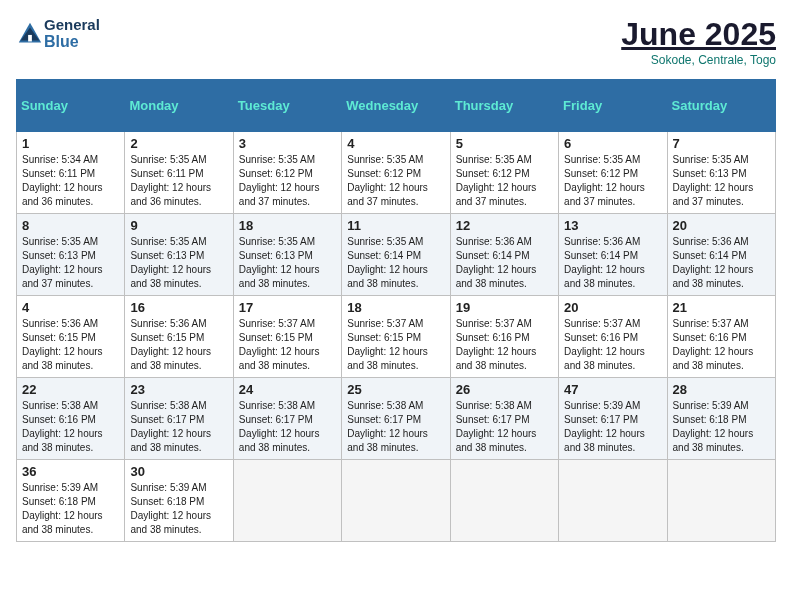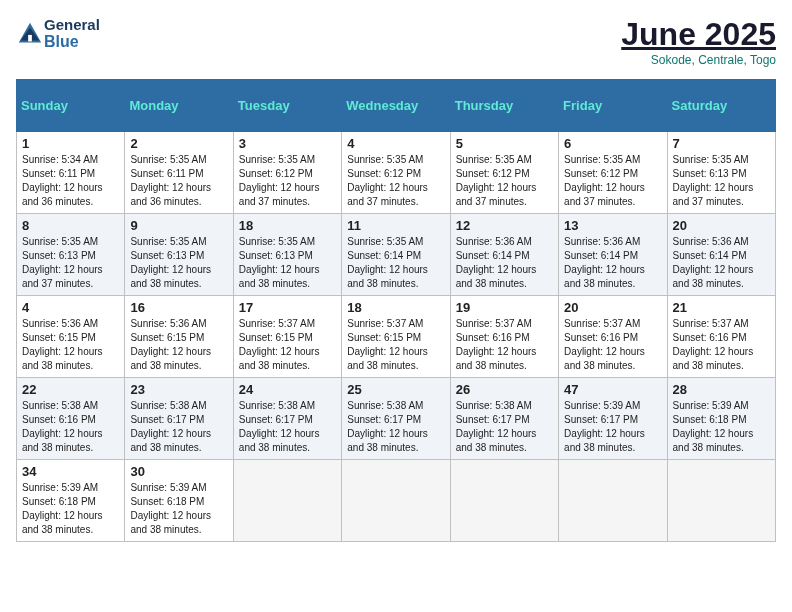--- a/index.html
+++ b/index.html
@@ -232,21 +232,21 @@
           <span class="day-num">47</span>
           <div class="day-info">Sunrise: 5:39 AM<br>Sunset: 6:17 PM<br>Daylight: 12 hours and 38 minutes.</div>
         </td>
         <td>
           <span class="day-num">28</span>
           <div class="day-info">Sunrise: 5:39 AM<br>Sunset: 6:18 PM<br>Daylight: 12 hours and 38 minutes.</div>
         </td>
       </tr>
       <tr class="last-row">
         <td>
-          <span class="day-num">34</span>
+          <span class="day-num">36</span>
           <div class="day-info">Sunrise: 5:39 AM<br>Sunset: 6:18 PM<br>Daylight: 12 hours and 38 minutes.</div>
         </td>
         <td>
           <span class="day-num">30</span>
           <div class="day-info">Sunrise: 5:39 AM<br>Sunset: 6:18 PM<br>Daylight: 12 hours and 38 minutes.</div>
         </td>
         <td class="empty-cell"></td>
         <td class="empty-cell"></td>
         <td class="empty-cell"></td>
         <td class="empty-cell"></td>

